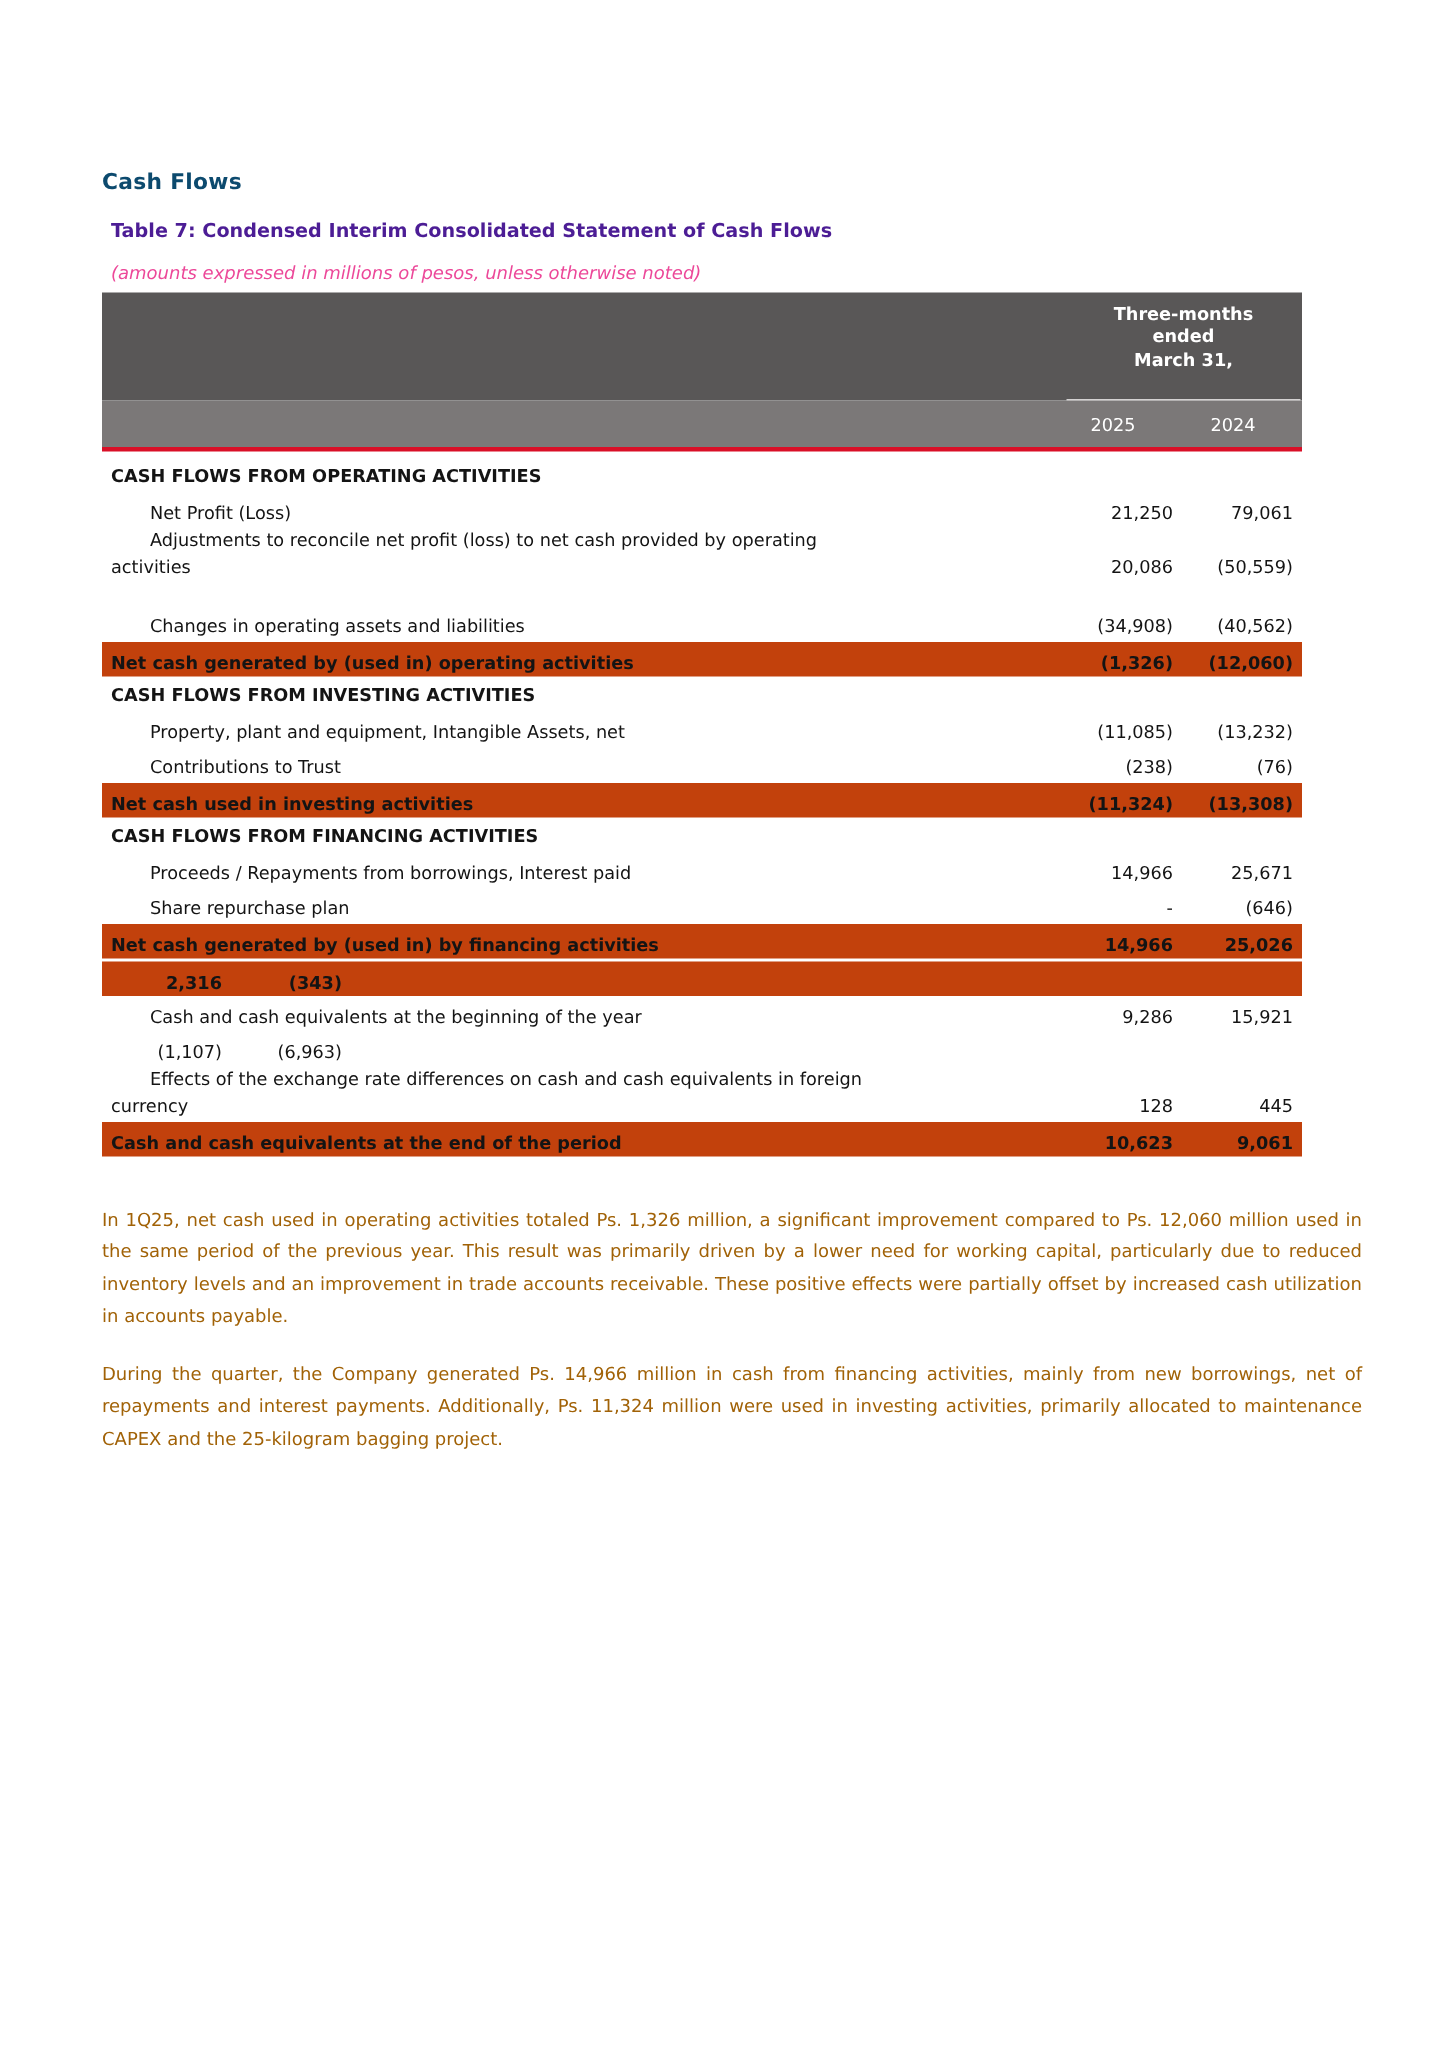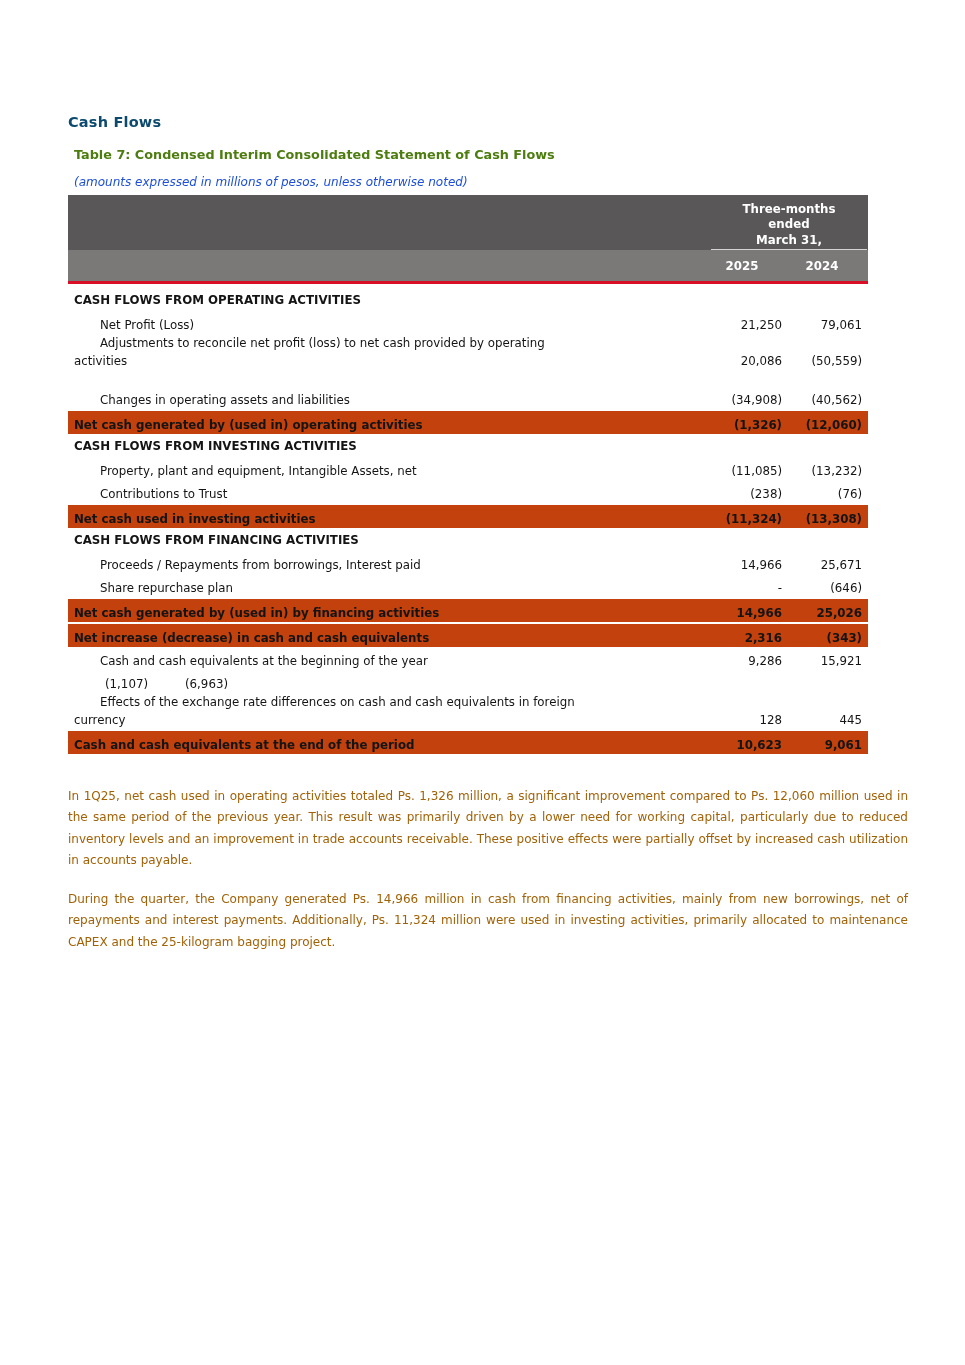--- a/index.html
+++ b/index.html
@@ -22,27 +22,27 @@
     margin: 0;
     font-size: 14.5px;
     font-weight: bold;
     color: #0c4a6e;
     letter-spacing: 0.2px;
   }
   .table-title {
     margin: 17px 0 0 6px;
     font-size: 12.8px;
     font-weight: bold;
-    color: #4d7c0f;
+    color: #4c1d95;
   }
   .subtitle {
     margin: 13px 0 6px 6px;
     font-size: 12px;
     font-style: italic;
-    color: #1d4ed8;
+    color: #ec4899;
   }
   
   .cf-table {
     width: 800px;
     font-size: 11.8px;
   }
   .thead-dark {
     background: #595757;
     color: #ffffff;
     display: flex;
@@ -51,26 +51,26 @@
   }
   .period-cell {
     width: 156px;
     margin-right: 1px;
     text-align: center;
     white-space: pre-line;
     font-weight: bold;
     font-size: 11.8px;
     line-height: 15.3px;
     border-bottom: 1px solid #d4d2d2;
-    padding-bottom: 1px;
+    padding-bottom: 18px;
   }
   .thead-years {
     background: #7b7878;
     color: #ffffff;
-    font-weight: bold;
+    font-weight: normal;
     display: flex;
     justify-content: flex-end;
     padding: 9px 6px 8px 0;
   }
   .year-cell { width: 80px; text-align: center; }
   .red-rule { height: 3px; background: #d90f27; }
 
   .tbody { padding-top: 4px; }
   .tsection { }
   .tsection.last { margin-bottom: 0; }
@@ -198,21 +198,20 @@
           </div>
           <div class="trow total">
             <div class="lbl">Net cash generated by (used in) by financing activities</div>
             <div class="val">14,966</div>
             <div class="val">25,026</div>
           </div>
         </div>
 
         <div class="tsection last">
           <div class="trow total">
-            <div class="lbl">Net increase (decrease) in cash and cash equivalents</div>
             <div class="val">2,316</div>
             <div class="val">(343)</div>
           </div>
           <div class="trow item">
             <div class="lbl">Cash and cash equivalents at the beginning of the year</div>
             <div class="val">9,286</div>
             <div class="val">15,921</div>
           </div>
           <div class="trow item">
             <div class="val">(1,107)</div>

